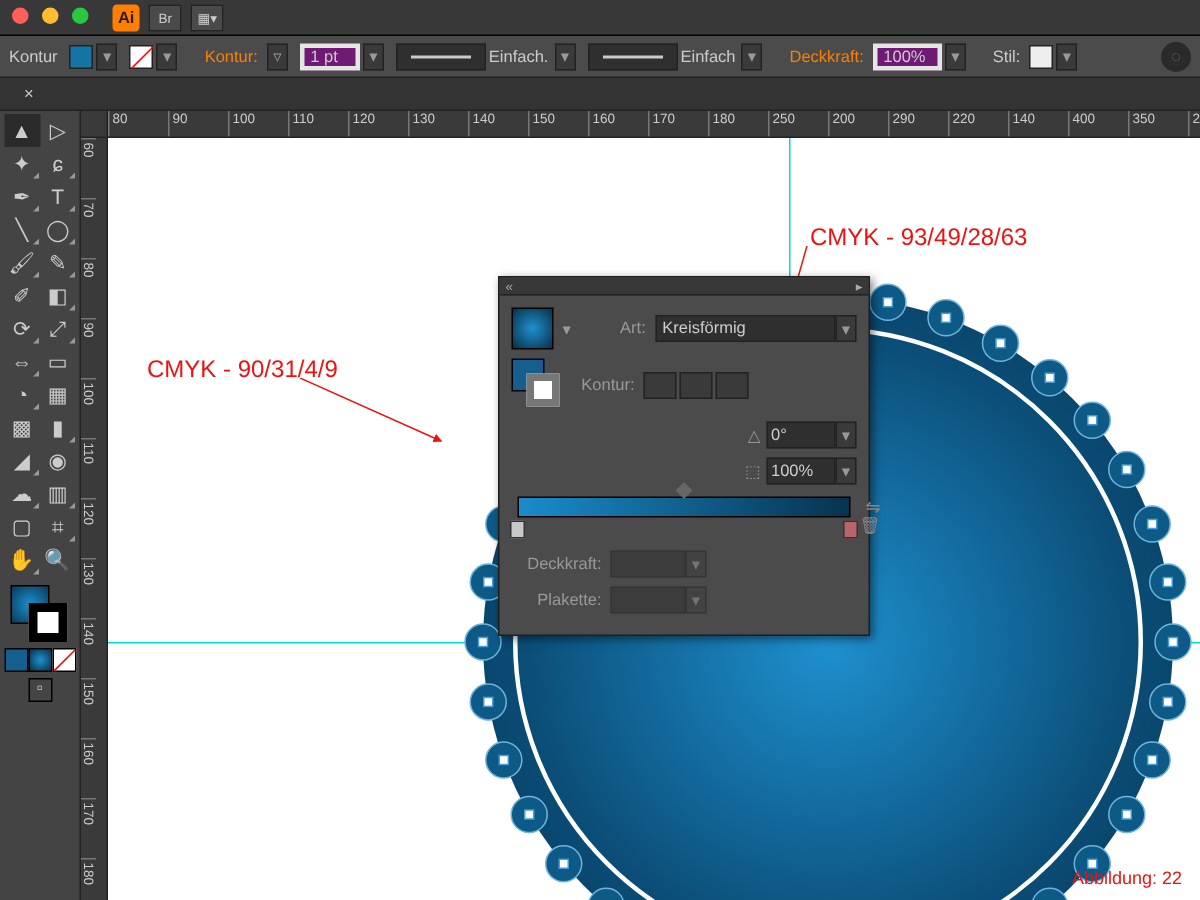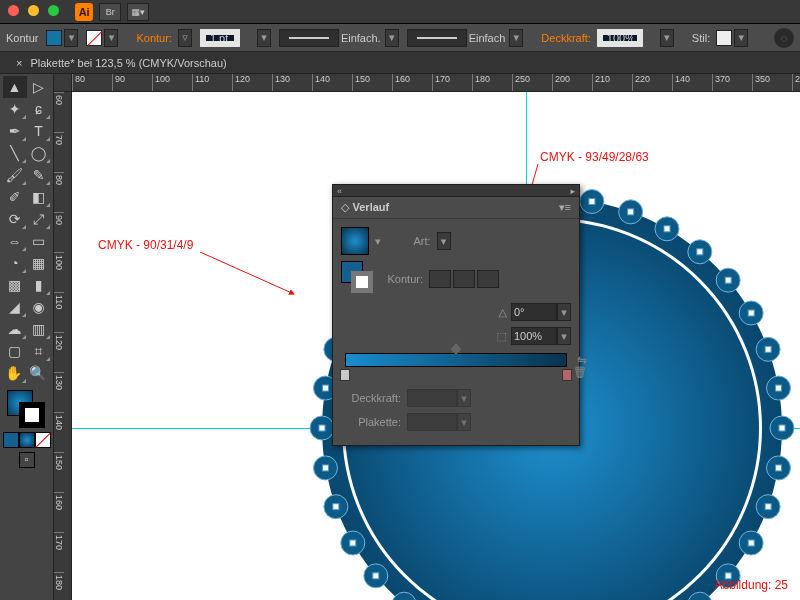--- a/index.html
+++ b/index.html
@@ -12,21 +12,21 @@
 .ai-icon{width:18px;height:18px;background:#ff7f00;color:#301800;border-radius:3px;display:flex;align-items:center;justify-content:center;font-weight:bold;margin-left:10px}
 .tb-btn{width:22px;height:18px;background:#4a4a4a;margin-left:6px;border:1px solid #222;display:flex;align-items:center;justify-content:center;color:#ccc;font-size:9px}
 
 
 .control{height:28px;background:#4b4b4b;border-bottom:1px solid #222;display:flex;align-items:center;padding:0 6px;color:#ccc}
 .ctrl-label{margin-right:8px}
 .swatch{width:16px;height:16px;border:1px solid #222;margin-right:2px;background:#1474a6}
 .swatch.none{background:#fff;position:relative}
 .swatch.none:after{content:"";position:absolute;width:140%;height:1px;background:red;top:50%;left:-20%;transform:rotate(-45deg)}
 .ctrl-ff{color:#ff7f00;margin:0 6px 0 10px}
-.ctrl-inp{background:#0f172a;border:6px solid #e5e5e5;color:#ccc;padding:2px 4px;height:18px;margin-right:17px}
+.ctrl-inp{background:#701a75;border:3px solid #e5e5e5;color:#ccc;padding:2px 4px;height:18px;margin-right:2px}
 .dd-btn{width:14px;height:18px;background:#3a3a3a;border:1px solid #222;display:flex;align-items:center;justify-content:center;color:#999;margin-right:8px}
 .cap-preview{width:60px;height:18px;background:#2f2f2f;border:1px solid #222;display:flex;align-items:center;justify-content:center;margin-right:2px}
 .cap-line{width:40px;height:2px;background:#ccc}
 .cloud-icon{width:20px;height:20px;border-radius:50%;background:#2a2a2a;margin-left:auto;display:flex;align-items:center;justify-content:center;color:#888}
 
 
 .doctab{height:22px;background:#333;display:flex;align-items:center;padding-left:16px;border-bottom:1px solid #222}
 .tab-x{color:#999;margin-right:8px}
 .doctab span{color:#ccc}
 
@@ -82,21 +82,21 @@
 
 .gslider{position:relative;height:22px;margin:8px 4px 14px}
 .gbar{height:14px;background:linear-gradient(to right,#1a8ccc,#07334f);border:1px solid #000}
 .gstop{position:absolute;bottom:-6px;width:10px;height:12px;background:#c8c8c8;border:1px solid #333}
 .gstop.left{left:-5px}.gstop.right{right:-5px;background:#b8656a}
 .gmid{position:absolute;top:-8px;left:50%;width:8px;height:8px;transform:rotate(45deg);background:#666;margin-left:-4px}
 .gflip{position:absolute;right:-20px;top:0;color:#888;font-size:12px}
 .gtrash{position:absolute;right:-20px;bottom:-4px;color:#888;font-size:11px}
 
 
-.ann{position:absolute;color:#e11;font-size:12px;font-weight:500}
+.ann{position:absolute;color:#e11;font-size:16px;font-weight:500}
 .ann-line{position:absolute;pointer-events:none}
 .fig{position:absolute;right:12px;bottom:8px;color:#e11;font-size:12px}
 </style>
 </head>
 <body>
 
 <div class="titlebar">
   <div class="traffic">
     <span class="t-close"></span>
     <span class="t-min"></span>
@@ -131,21 +131,20 @@
   <input class="ctrl-inp" style="width: 46px;" value="100%">
   <span class="dd-btn">▾</span>
   <span style="color:#ccc;margin:0 6px 0 10px">Stil:</span>
   <span class="swatch" style="background:#eee"></span>
   <span class="dd-btn">▾</span>
   <span class="cloud-icon">◌</span>
 </div>
 
 <div class="doctab">
   <span class="tab-x">×</span>
-  <span>Plakette* bei 123,5 % (CMYK/Vorschau)</span>
 </div>
 
 <div class="main">
 
   <div class="tools">
     <div class="tool-row">
         <div class="tool sel">▲</div>
         <div class="tool">▷</div>
       </div>
     <div class="tool-row">
@@ -225,24 +224,24 @@
         <div class="rtick">110</div>
         <div class="rtick">120</div>
         <div class="rtick">130</div>
         <div class="rtick">140</div>
         <div class="rtick">150</div>
         <div class="rtick">160</div>
         <div class="rtick">170</div>
         <div class="rtick">180</div>
         <div class="rtick">250</div>
         <div class="rtick">200</div>
-        <div class="rtick">210</div>
+        <div class="rtick">290</div>
         <div class="rtick">220</div>
         <div class="rtick">140</div>
-        <div class="rtick">370</div>
+        <div class="rtick">400</div>
         <div class="rtick">350</div>
         <div class="rtick">260</div>
       </div>
     <div class="ruler-v" id="rv">
         <div class="rtick-v">60</div>
         <div class="rtick-v">70</div>
         <div class="rtick-v">80</div>
         <div class="rtick-v">90</div>
         <div class="rtick-v">100</div>
         <div class="rtick-v">110</div>
@@ -350,38 +349,35 @@
       <div class="ann" style="left:468px;top:58px">CMYK - 93/49/28/63</div>
       <svg class="ann-line" style="left:426px;top:72px" width="44" height="130">
         <defs>
             <marker id="ah2" markerWidth="6" markerHeight="6" refX="5" refY="3" orient="auto">
               <path d="M0,0 L6,3 L0,6 Z" fill="#e11"></path>
             </marker>
           </defs>
         <line x1="40" y1="0" x2="4" y2="126" stroke="#e11" stroke-width="1" marker-end="url(#ah2)"></line>
       </svg>
 
-      <div class="fig">Abbildung: 25</div>
+      <div class="fig">Abbildung: 22</div>
     </div>
 
     <div class="panel">
       <div class="panel-hdr">
         <span class="panel-tog">«</span>
         <span class="panel-tog">▸</span>
-      </div>
-      <div class="panel-tab">
-        <span>◇ <b>Verlauf</b></span>
-        <span class="panel-menu">▾≡</span>
       </div>
       <div class="panel-body">
         <div class="p-row">
           <div class="grad-sw"></div>
           <span style="width:6px"></span>
             <span style="color:#999">▾</span>
           <span class="p-label">Art:</span>
+          <div class="select">Kreisförmig</div>
           <div class="dd-sm">▾</div>
         </div>
         <div class="p-row">
           <div class="fs-swap">
               <div class="fill-sq"></div>
               <div class="stroke-sq"></div>
             </div>
           <span class="p-label" style="width:40px">Kontur:</span>
           <div class="btn-sm"></div>
           <div class="btn-sm"></div>

